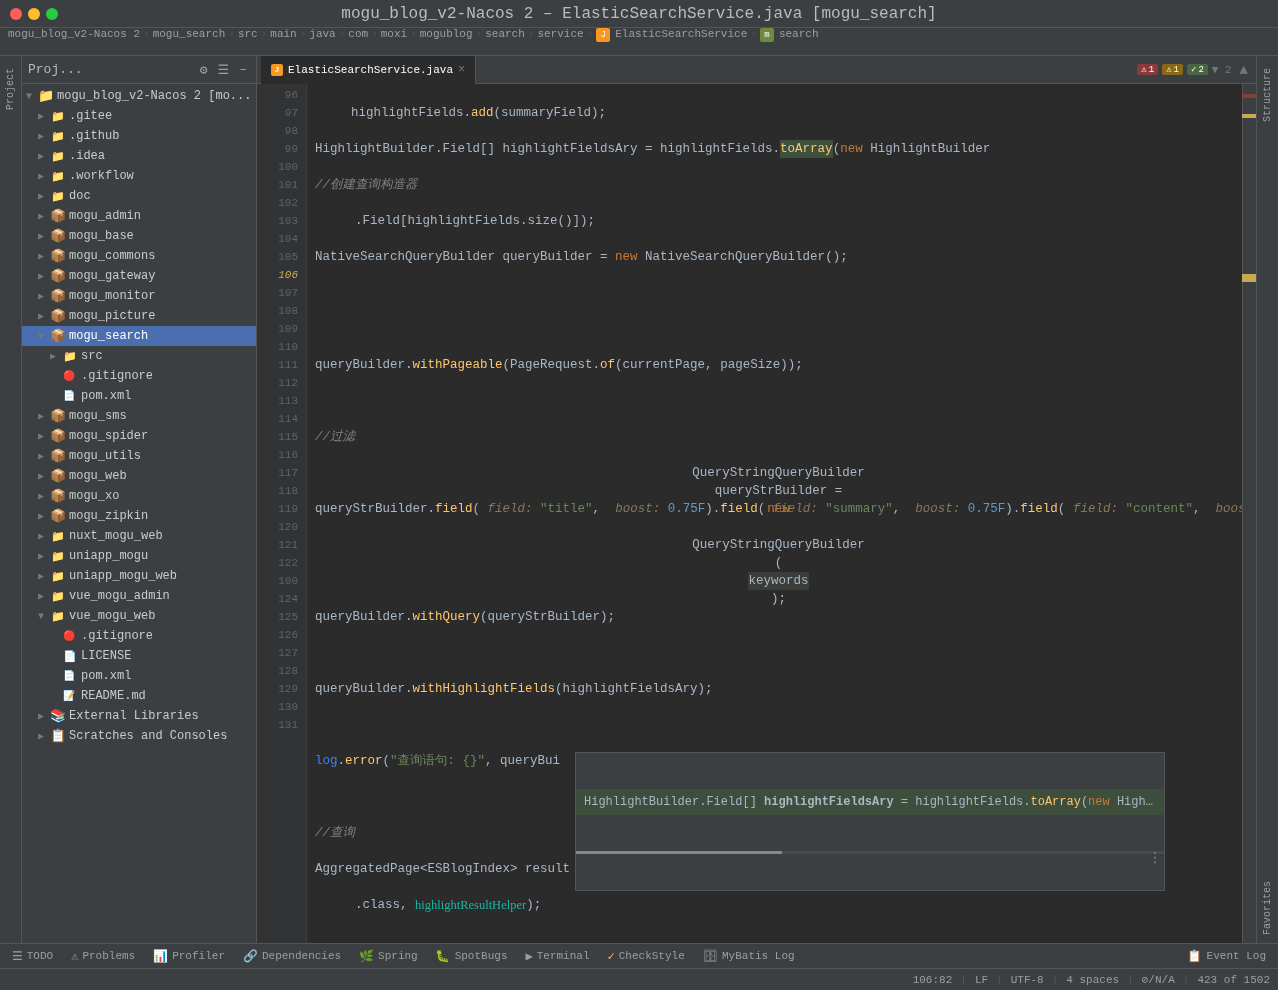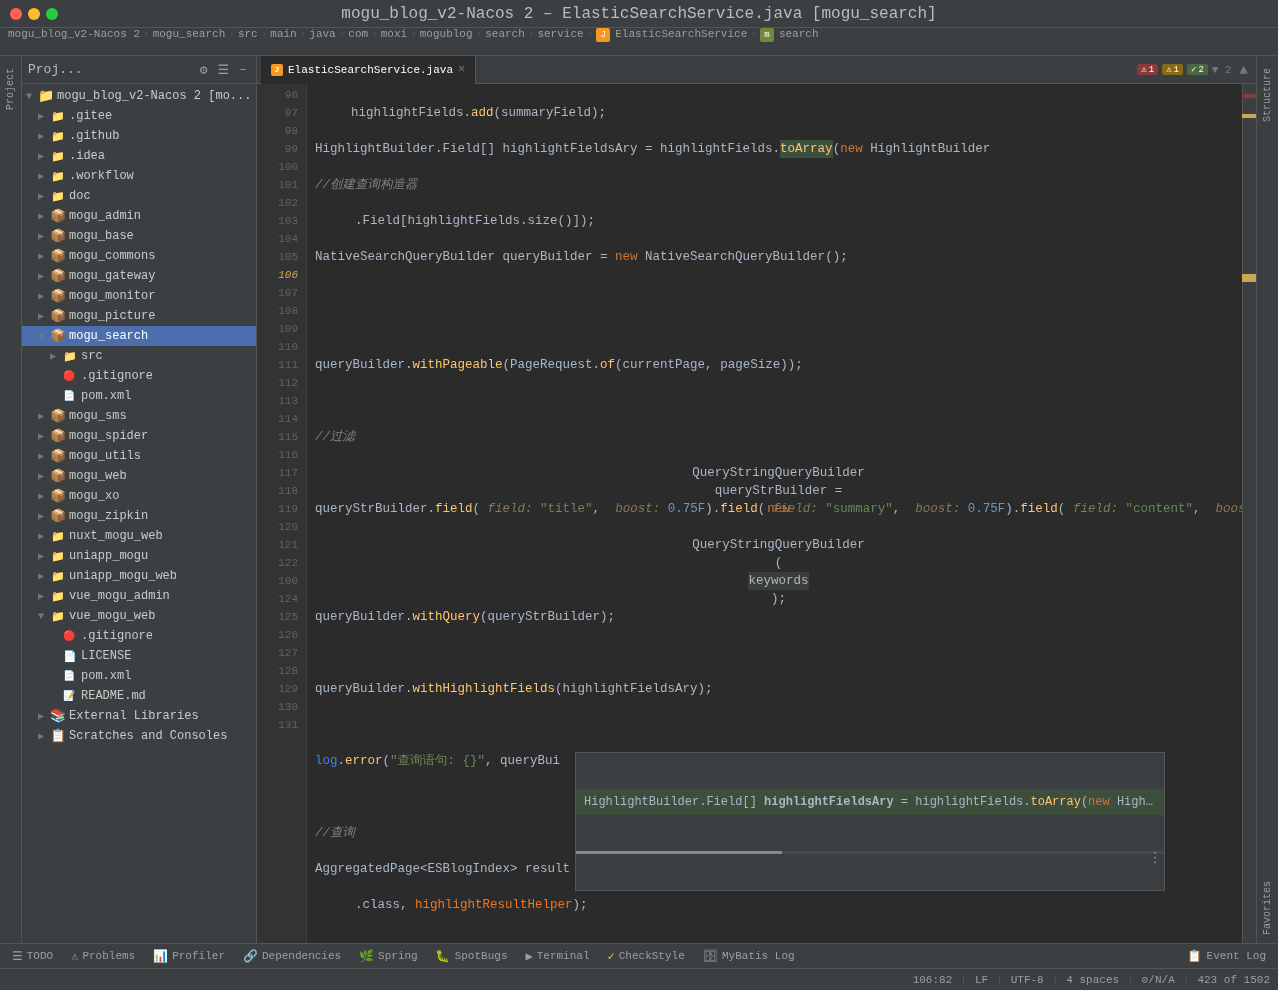--- a/index.html
+++ b/index.html
@@ -675,21 +675,21 @@
     </div>
     <div style="height:3px;background:#4a4a4a;position:relative;">
       <div style="position:absolute;left:0;top:0;width:35%;height:3px;background:#888;"></div>
       <div style="position:absolute;right:2px;top:-2px;font-size:14px;color:#888;cursor:pointer;">⋮</div>
     </div>
   </span>
 </div>
 <div class="line">&nbsp;</div>
 <div class="line"><span class="cmt">//查询</span></div>
 <div class="line"><span class="cls">AggregatedPage</span><span>&lt;</span><span class="cls">ESBlogIndex</span><span>&gt; result = </span><span style="color:#9876aa;">elasticsearchTemplate</span><span>.</span><span class="method">queryForPage</span><span>(queryBuilder.</span><span class="method">build</span><span>(), </span><span class="cls">ESBlogIndex</span></div>
-<div class="line"><span style="padding-left:40px;"></span><span>.class, </span><span style="color:#f97316;">highlightResultHelper</span><span>);</span></div>
+<div class="line"><span style="padding-left:40px;"></span><span>.class, </span><span style="color:#14b8a6;font-family:Liberation Serif, serif;">highlightResultHelper</span><span>);</span></div>
 <div class="line">&nbsp;</div>
 
 
 
 
 
 
 
 
 

